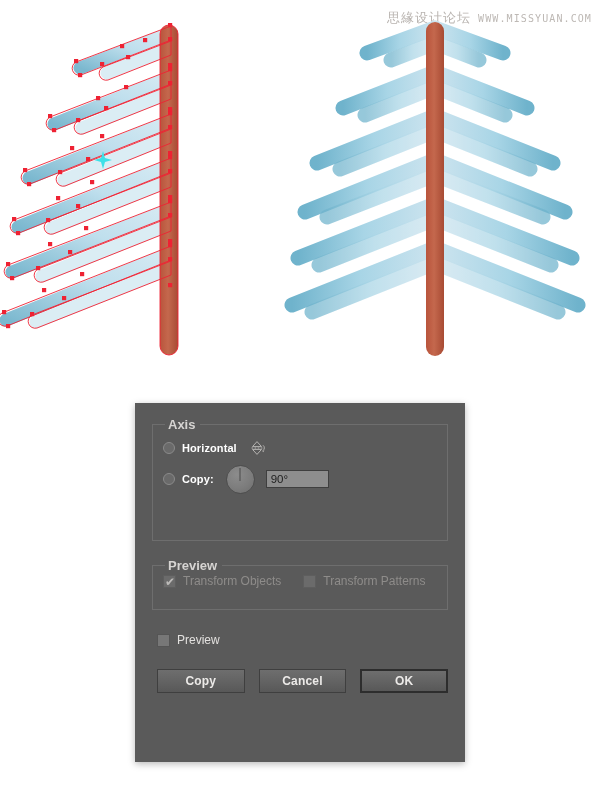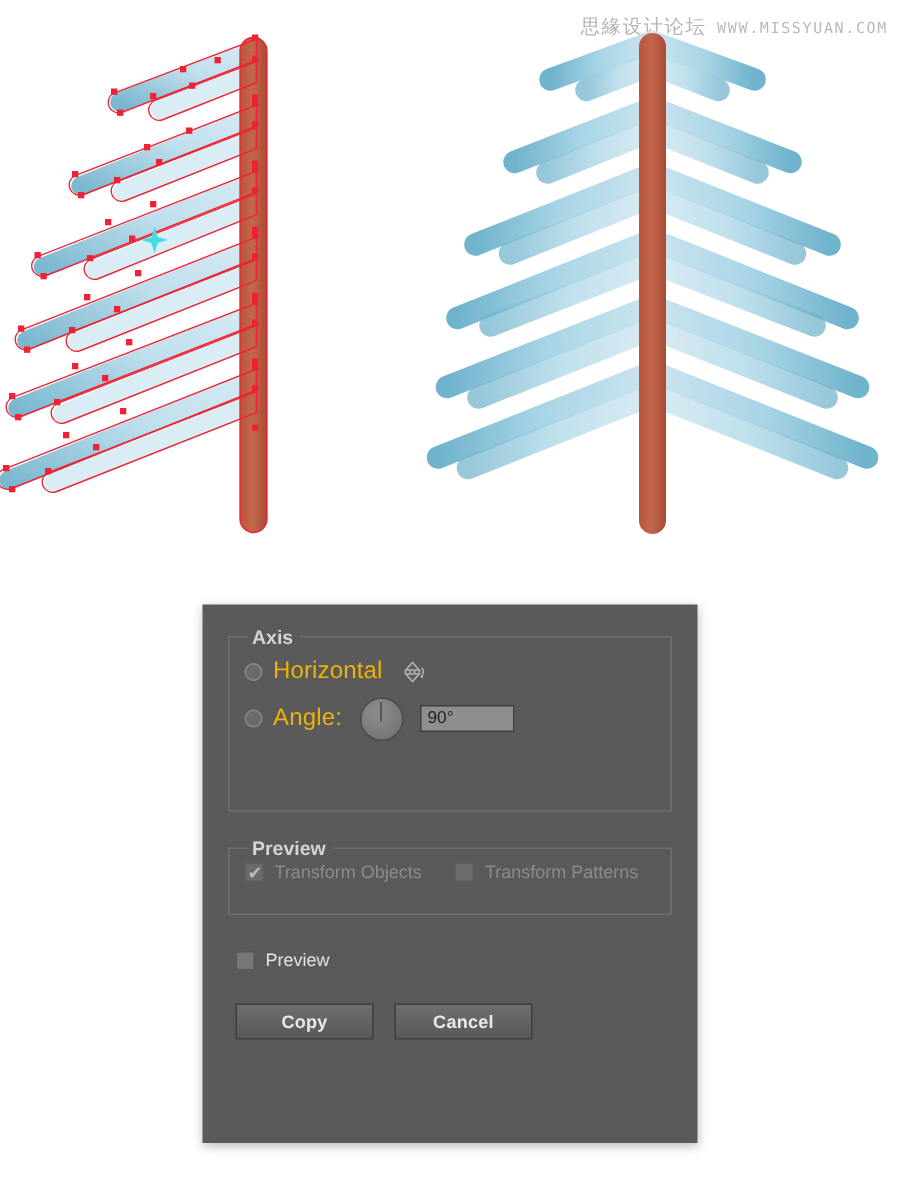--- a/index.html
+++ b/index.html
@@ -66,21 +66,21 @@
     width: 12px; height: 12px; border-radius: 50%;
     background: #6a6a6a; border: 1px solid #8a8a8a;
     flex: 0 0 auto; position: relative;
   }
   .radio.checked { border-color: #d18b33; background: #5d5d5d; }
   .radio.checked::after {
     content: ""; position: absolute; left: 3px; top: 3px;
     width: 4px; height: 4px; border-radius: 50%; background: #e6e4e2;
   }
   .radio-label {
-    font-size: 16px; color: #eab308; font-weight: normal;
+    font-size: 11px; color: #ffffff; font-weight: bold;
     margin-left: 7px; letter-spacing: .1px;
   }
   .axis-icon { margin-left: 13px; width: 17px; height: 16px; flex: 0 0 auto; }
 
   
   .dial {
     width: 29px; height: 29px; border-radius: 50%;
     background: radial-gradient(circle at 38% 32%, #8c8c8c 0%, #7d7d7d 55%, #6d6d6d 100%);
     border: 1px solid #4d4d4d;
     margin-left: 12px; position: relative; flex: 0 0 auto;
@@ -327,21 +327,21 @@
             <path d="M2.5 6.6 L11.5 6.6 L7 1.6 Z" fill="none" stroke="#b6b4b2" stroke-width="1"></path>
             <path d="M2.5 9.4 L11.5 9.4 L7 14.4 Z" fill="none" stroke="#b6b4b2" stroke-width="1"></path>
             <path d="M13 10.5 a3.2 3.2 0 0 0 0 -5.2" fill="none" stroke="#b6b4b2" stroke-width="1"></path>
             <path d="M12.1 10.9 L14.4 10.3 L13.4 12.3 Z" fill="#b6b4b2"></path>
           </svg>
         </div>
 
 
         <div class="row" style="height:34px">
           <span class="radio"></span>
-          <span class="radio-label">Angle:</span>
+          <span class="radio-label">Copy:</span>
           <span class="dial">
               <span class="needle"></span>
             </span>
           <input class="angle-input" type="text" value="90°" style="">
         </div>
       </fieldset>
 
       <fieldset class="group" id="options-group">
         <legend>Preview</legend>
         <div id="opt-inner">
@@ -363,17 +363,18 @@
       <div class="cbrow" id="preview-row">
         <span class="checkbox">
           <span class="tick"></span>
         </span>
         <span class="cb-label">Preview</span>
       </div>
 
       <div id="button-row">
         <button class="btn">Copy</button>
         <button class="btn">Cancel</button>
+        <button class="btn default">OK</button>
       </div>
 
     </div>
   </div>
 </div>
 
 </body></html>

